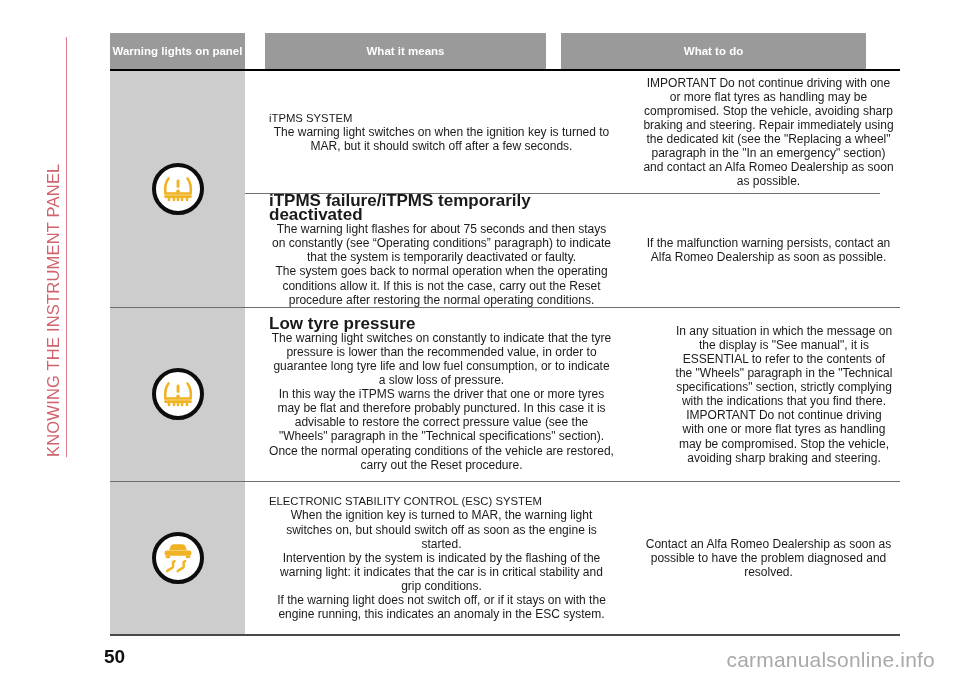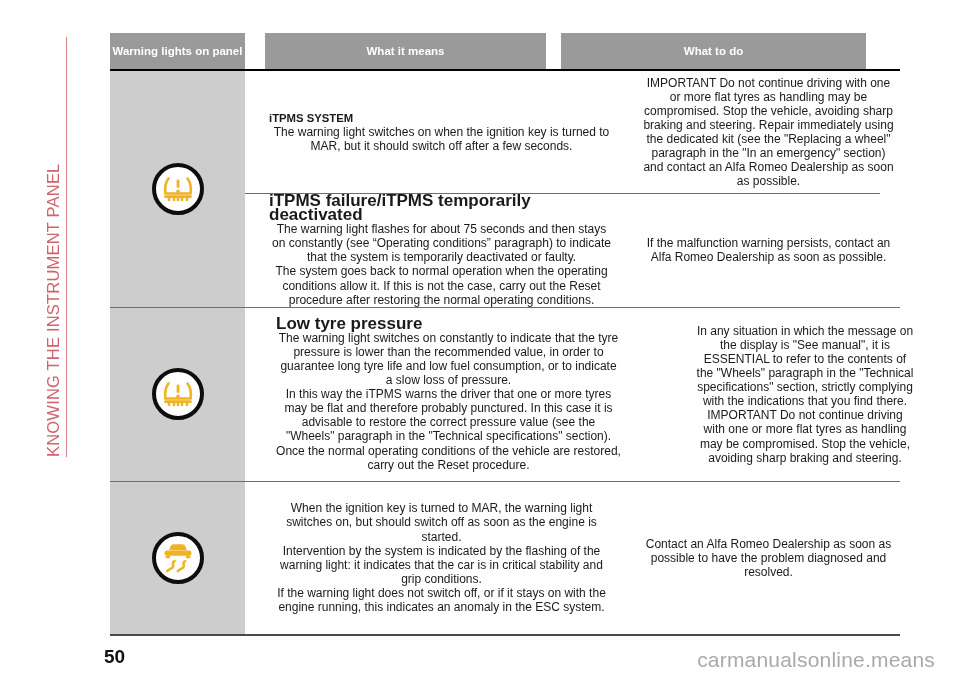--- a/index.html
+++ b/index.html
@@ -132,21 +132,21 @@
   .body-title {
     font-size: 17px;
     line-height: 14.1px;
     color: #1a1a1a;
     font-weight: bold;
   }
   .body-title-plain {
     font-size: 11.3px;
     line-height: 14.1px;
     color: #1a1a1a;
-    font-weight: bold;
+    font-weight: normal;
   }
 
   
   .group { display: flex; align-items: stretch; }
   .group-icon {
     width: 135px;
     flex: 0 0 135px;
     background: #cdcdcd;
     display: flex;
     align-items: center;
@@ -285,21 +285,21 @@
             <line x1="26" y1="22.8" x2="26" y2="26"></line>
           </g>
           <g fill="#f0b323">
             <rect x="15.6" y="5.5" width="2.9" height="8.4" rx="1.4"></rect>
             <circle cx="17.05" cy="17.2" r="1.75"></circle>
           </g>
         </svg>
       </div>
     </div>
     <div class="group-right">
-      <div class="subrow" style="min-height:173px;gap:7px;">
+      <div class="subrow" style="min-height:173px;">
         <div class="gap-cell"></div>
         <div class="means-cell">
           <div class="body-title">Low tyre pressure</div>
           <div class="body-text" style="white-space: pre-line;">The warning light switches on constantly to indicate that the tyre pressure is lower than the recommended value, in order to guarantee long tyre life and low fuel consumption, or to indicate a slow loss of pressure.
 In this way the iTPMS warns the driver that one or more tyres may be flat and therefore probably punctured. In this case it is advisable to restore the correct pressure value (see the "Wheels" paragraph in the "Technical specifications" section).
 Once the normal operating conditions of the vehicle are restored, carry out the Reset procedure.</div>
         </div>
         <div class="gap-cell2"></div>
         <div class="todo-cell">
           <div class="body-text" style="white-space: pre-line; margin-left: 31px;">In any situation in which the message on the display is "See manual", it is ESSENTIAL to refer to the contents of the "Wheels" paragraph in the "Technical specifications" section, strictly complying with the indications that you find there.
@@ -325,29 +325,30 @@
             <path d="M13.6 19.2 C9.8 20.6 13.4 23.2 11.9 25.2 C10.8 26.7 8 27.2 6.2 29.2"></path>
             <path d="M24.2 19.2 C20.4 20.6 24 23.2 22.5 25.2 C21.4 26.7 18.6 27.2 16.8 29.2"></path>
           </g>
         </svg>
       </div>
     </div>
     <div class="group-right">
       <div class="subrow" style="min-height:152px;">
         <div class="gap-cell"></div>
         <div class="means-cell">
+          <div class="body-title-plain">ELECTRONIC STABILITY CONTROL (ESC) SYSTEM</div>
           <div class="body-text" style="white-space: pre-line;">When the ignition key is turned to MAR, the warning light switches on, but should switch off as soon as the engine is started.
 Intervention by the system is indicated by the flashing of the warning light: it indicates that the car is in critical stability and grip conditions.
 If the warning light does not switch off, or if it stays on with the engine running, this indicates an anomaly in the ESC system.</div>
         </div>
         <div class="gap-cell2"></div>
         <div class="todo-cell">
           <div class="body-text">Contact an Alfa Romeo Dealership as soon as possible to have the problem diagnosed and resolved.</div>
         </div>
       </div>
     </div>
   </div>
 
   <div class="bottom-rule"></div>
 </div>
 
 <div id="page-number">50</div>
-<div id="watermark">carmanualsonline.means</div>
+<div id="watermark">carmanualsonline.info</div>
 
 </body></html>

